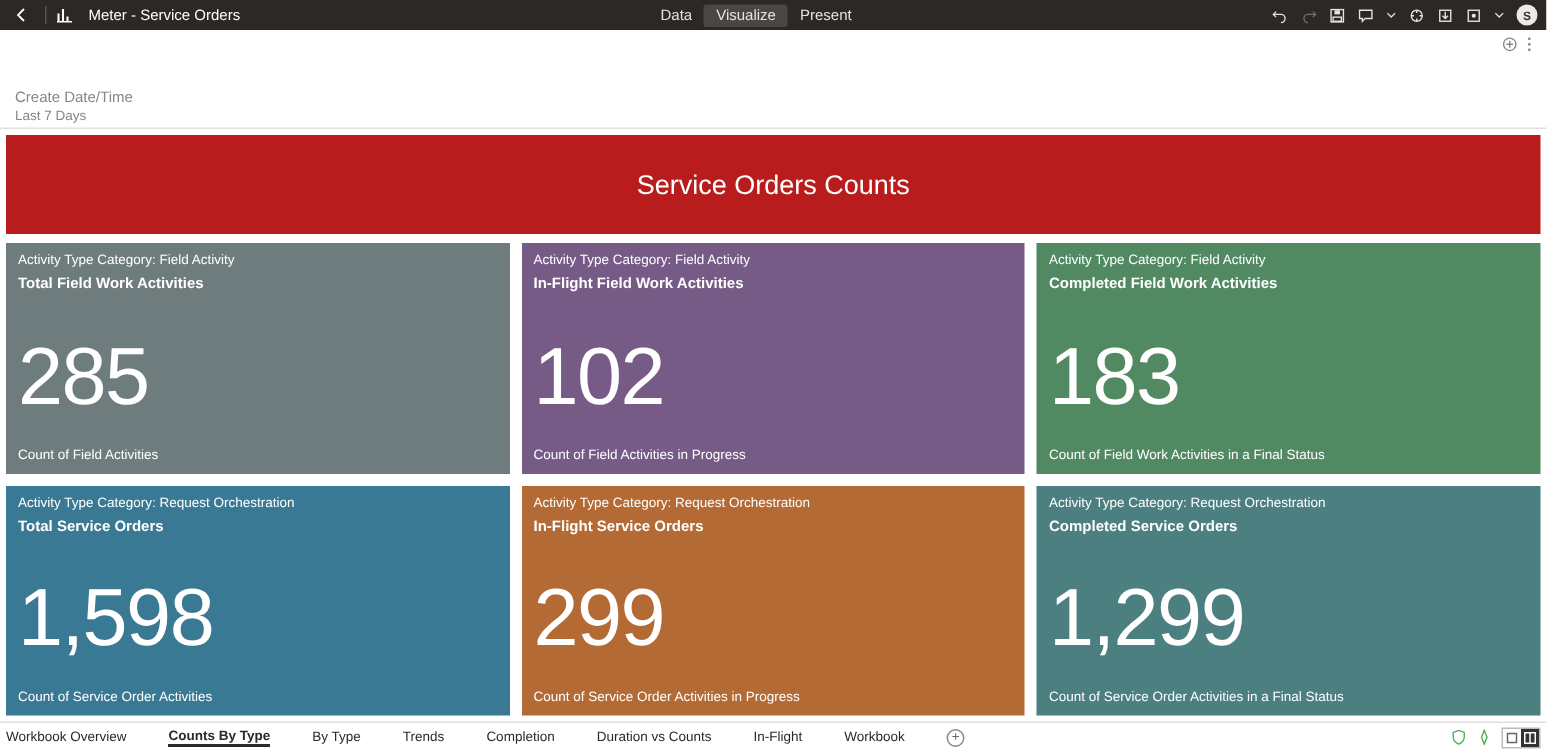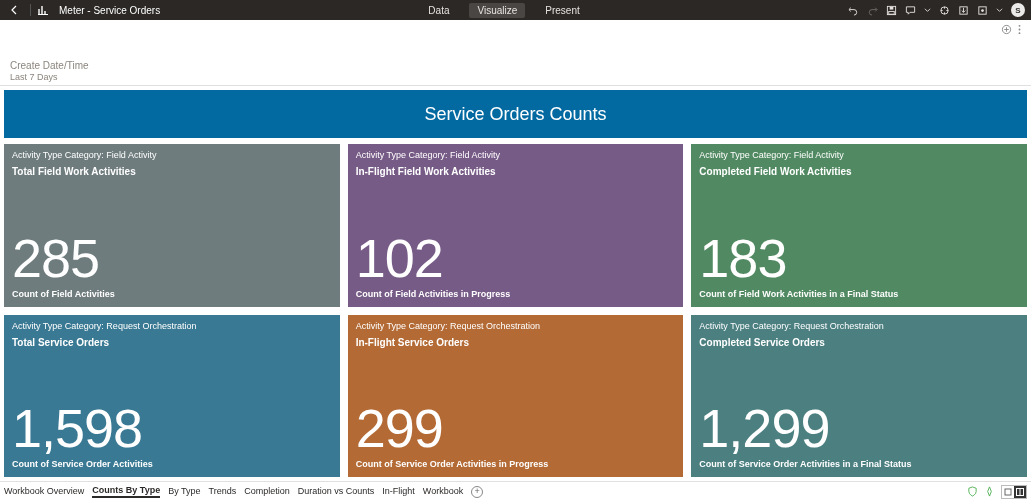--- a/index.html
+++ b/index.html
@@ -19,21 +19,21 @@
       height: 20px;
       display: flex;
       align-items: center;
       font-size: 10px;
       padding: 0 6px;
     }
     .appbar-left { display: flex; align-items: center; gap: 6px; }
     .appbar-back { cursor: pointer; padding: 0 4px; }
     .appbar-title-icon { display: inline-flex; align-items: center; }
     .appbar-title { font-weight: 400; margin-left: 4px; }
-    .appbar-center { margin-left: auto; display: flex; gap: 12px; }
+    .appbar-center { margin-left: auto; display: flex; gap: 0; }
     .appbar-center .tab-btn {
       padding: 2px 8px;
       border-radius: 2px;
       cursor: pointer;
       color: #e6e3e0;
     }
     .appbar-center .tab-btn.active { background: #4a4643; }
     .appbar-right { margin-left: auto; display: flex; align-items: center; gap: 8px; }
     .icon-btn { cursor: pointer; display: inline-flex; align-items: center; color: #e6e3e0; }
     .avatar {
@@ -49,24 +49,24 @@
       display: flex;
       align-items: flex-start;
       justify-content: space-between;
     }
     .filter-left { display: flex; flex-direction: column; margin-top: 36px; }
     .filter-label { font-size: 10px; color: #8b857e; }
     .filter-value { font-size: 9px; color: #8b857e; margin-top: 1px; }
     .filter-right { display: flex; gap: 6px; color:#6f6a65; }
     
     .banner {
-      background: #0369a1;
+      background: #b91c1c;
       color: #fff;
       margin: 4px 4px 0;
-      height: 48px;
+      height: 66px;
       display: flex;
       align-items: center;
       justify-content: center;
       font-size: 18px;
       font-weight: 400;
     }
     
     .grid {
       flex: 1;
       display: grid;
@@ -86,38 +86,38 @@
     }
     .tile .cat { font-size: 9px; font-weight: 400; margin-bottom: 6px; }
     .tile .title { font-size: 10px; font-weight: 600; }
     .tile .value {
       font-size: 54px;
       font-weight: 300;
       line-height: 1;
       letter-spacing: -1px;
       margin-top: auto;
     }
-    .tile .desc { font-size: 9px; margin-top: 4px; font-weight: bold; }
+    .tile .desc { font-size: 9px; margin-top: 20px; }
     .tile-1 { background: #6f7c7d; }
     .tile-2 { background: #775b87; }
     .tile-3 { background: #518a62; }
     .tile-4 { background: #3a7993; }
     .tile-5 { background: #b36a35; }
     .tile-6 { background: #4b7f80; }
     
     .bottom-bar {
       height: 20px;
       border-top: 1px solid #e2e0de;
       display: flex;
       align-items: center;
       padding: 0 4px;
       font-size: 9px;
       color: #2c2a28;
     }
-    .bottom-tabs { display: flex; align-items: center; gap: 8px; }
+    .bottom-tabs { display: flex; align-items: center; gap: 28px; }
     .bottom-tab { cursor: pointer; padding-bottom: 1px; }
     .bottom-tab.active { font-weight: 600; border-bottom: 2px solid #2c2a28; }
     .add-tab {
       width: 12px; height: 12px; border: 1px solid #888;
       border-radius: 50%; display: inline-flex;
       align-items: center; justify-content: center;
       font-size: 9px; line-height: 1; cursor: pointer;
       color:#666;
     }
     .bottom-right { margin-left: auto; display: flex; align-items: center; gap: 6px; color:#666; }

